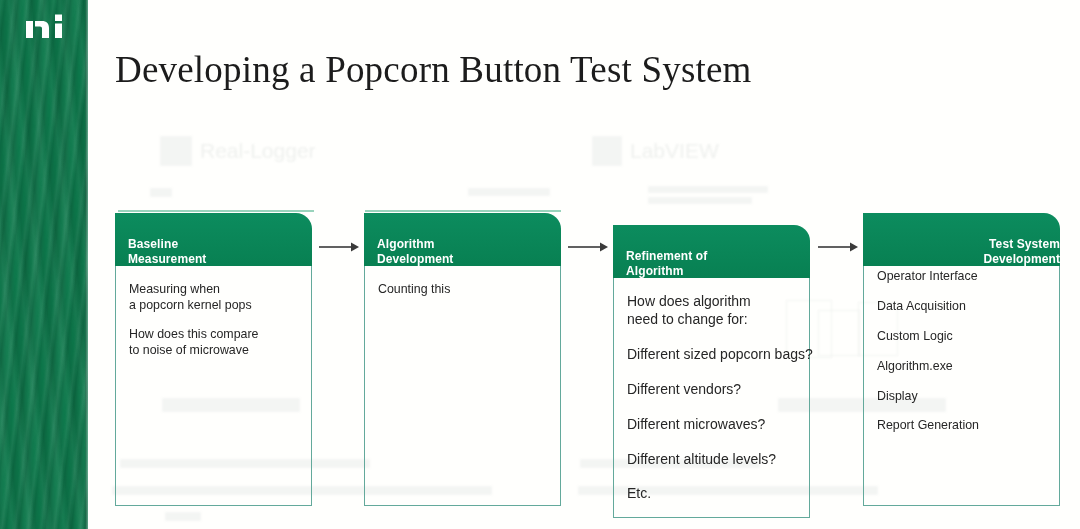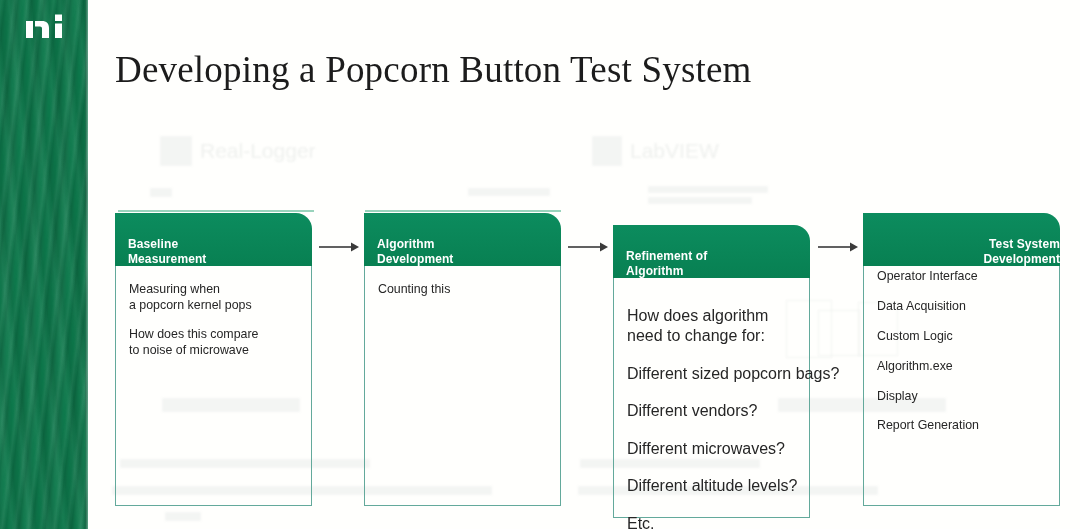--- a/index.html
+++ b/index.html
@@ -285,21 +285,21 @@
     <div class="arrow a2">
       <svg width="42" height="14" viewBox="0 0 42 14" aria-hidden="true">
         <line x1="1" y1="7" x2="33" y2="7" stroke="#3a3a3a" stroke-width="1.6"></line>
         <path d="M33 2.4 L41 7 L33 11.6 Z" fill="#3a3a3a"></path>
       </svg>
     </div>
 
     <div class="card c3">
       <div class="card-header" style="white-space:pre-line;margin-top:12px;">Refinement of
 Algorithm</div>
-      <div class="card-body" style="padding-top:28px;font-size:16px;">
+      <div class="card-body" style="padding-top:15px;font-size:14px;">
         <p class="lead">How does algorithm
 need to change for:</p>
         <p class="item tight">Different sized popcorn bags?</p>
         <p class="item tight">Different vendors?</p>
         <p class="item tight">Different microwaves?</p>
         <p class="item tight">Different altitude levels?</p>
         <p class="item tight">Etc.</p>
       </div>
     </div>
 

